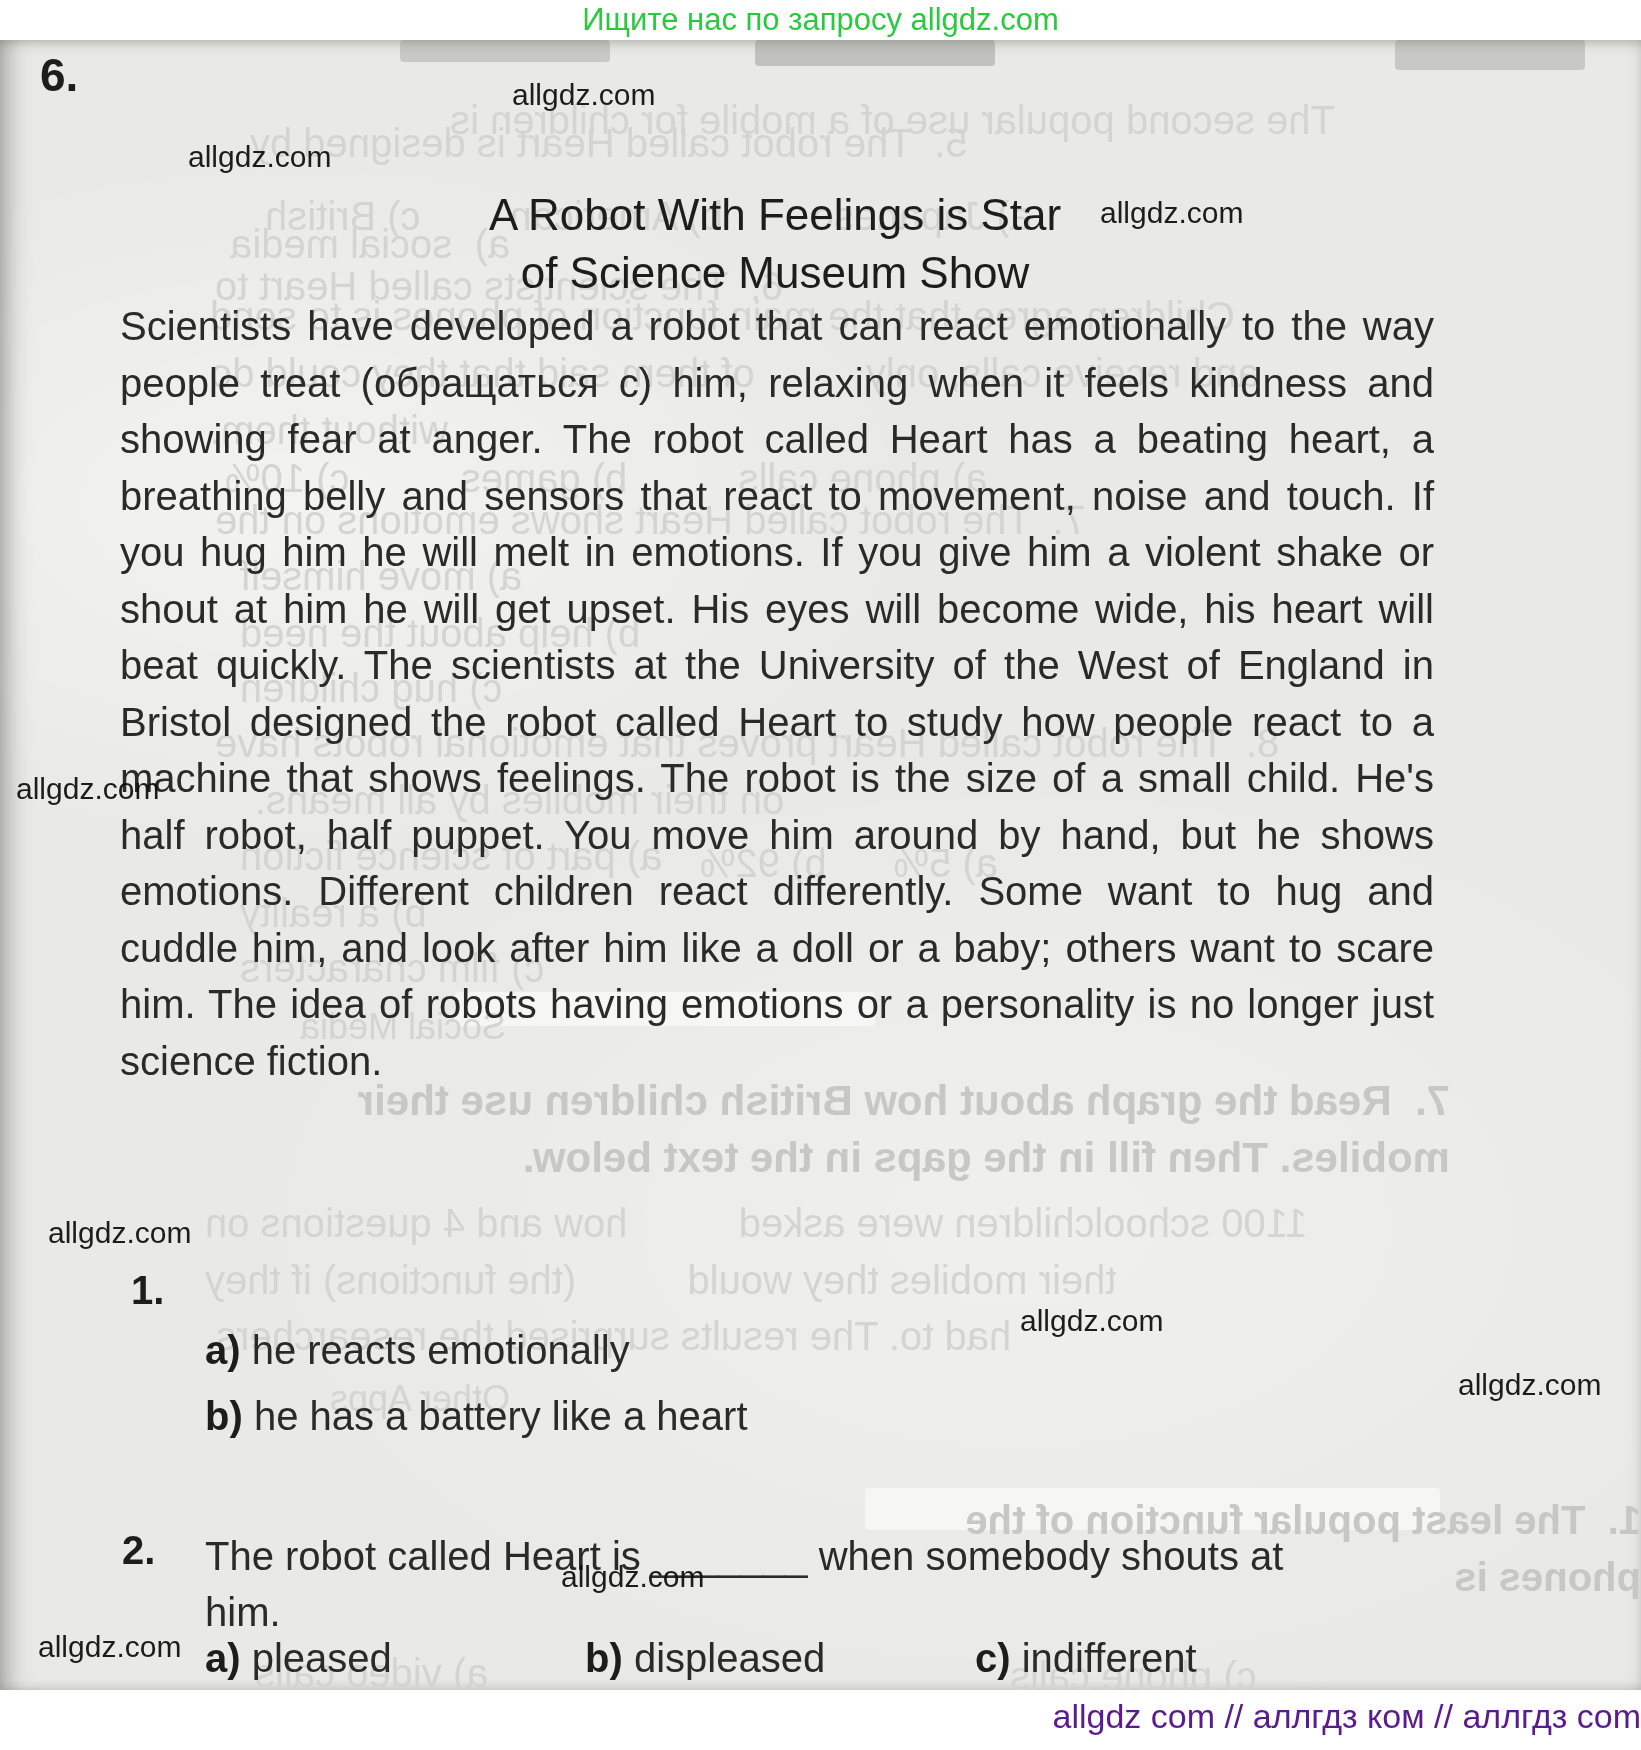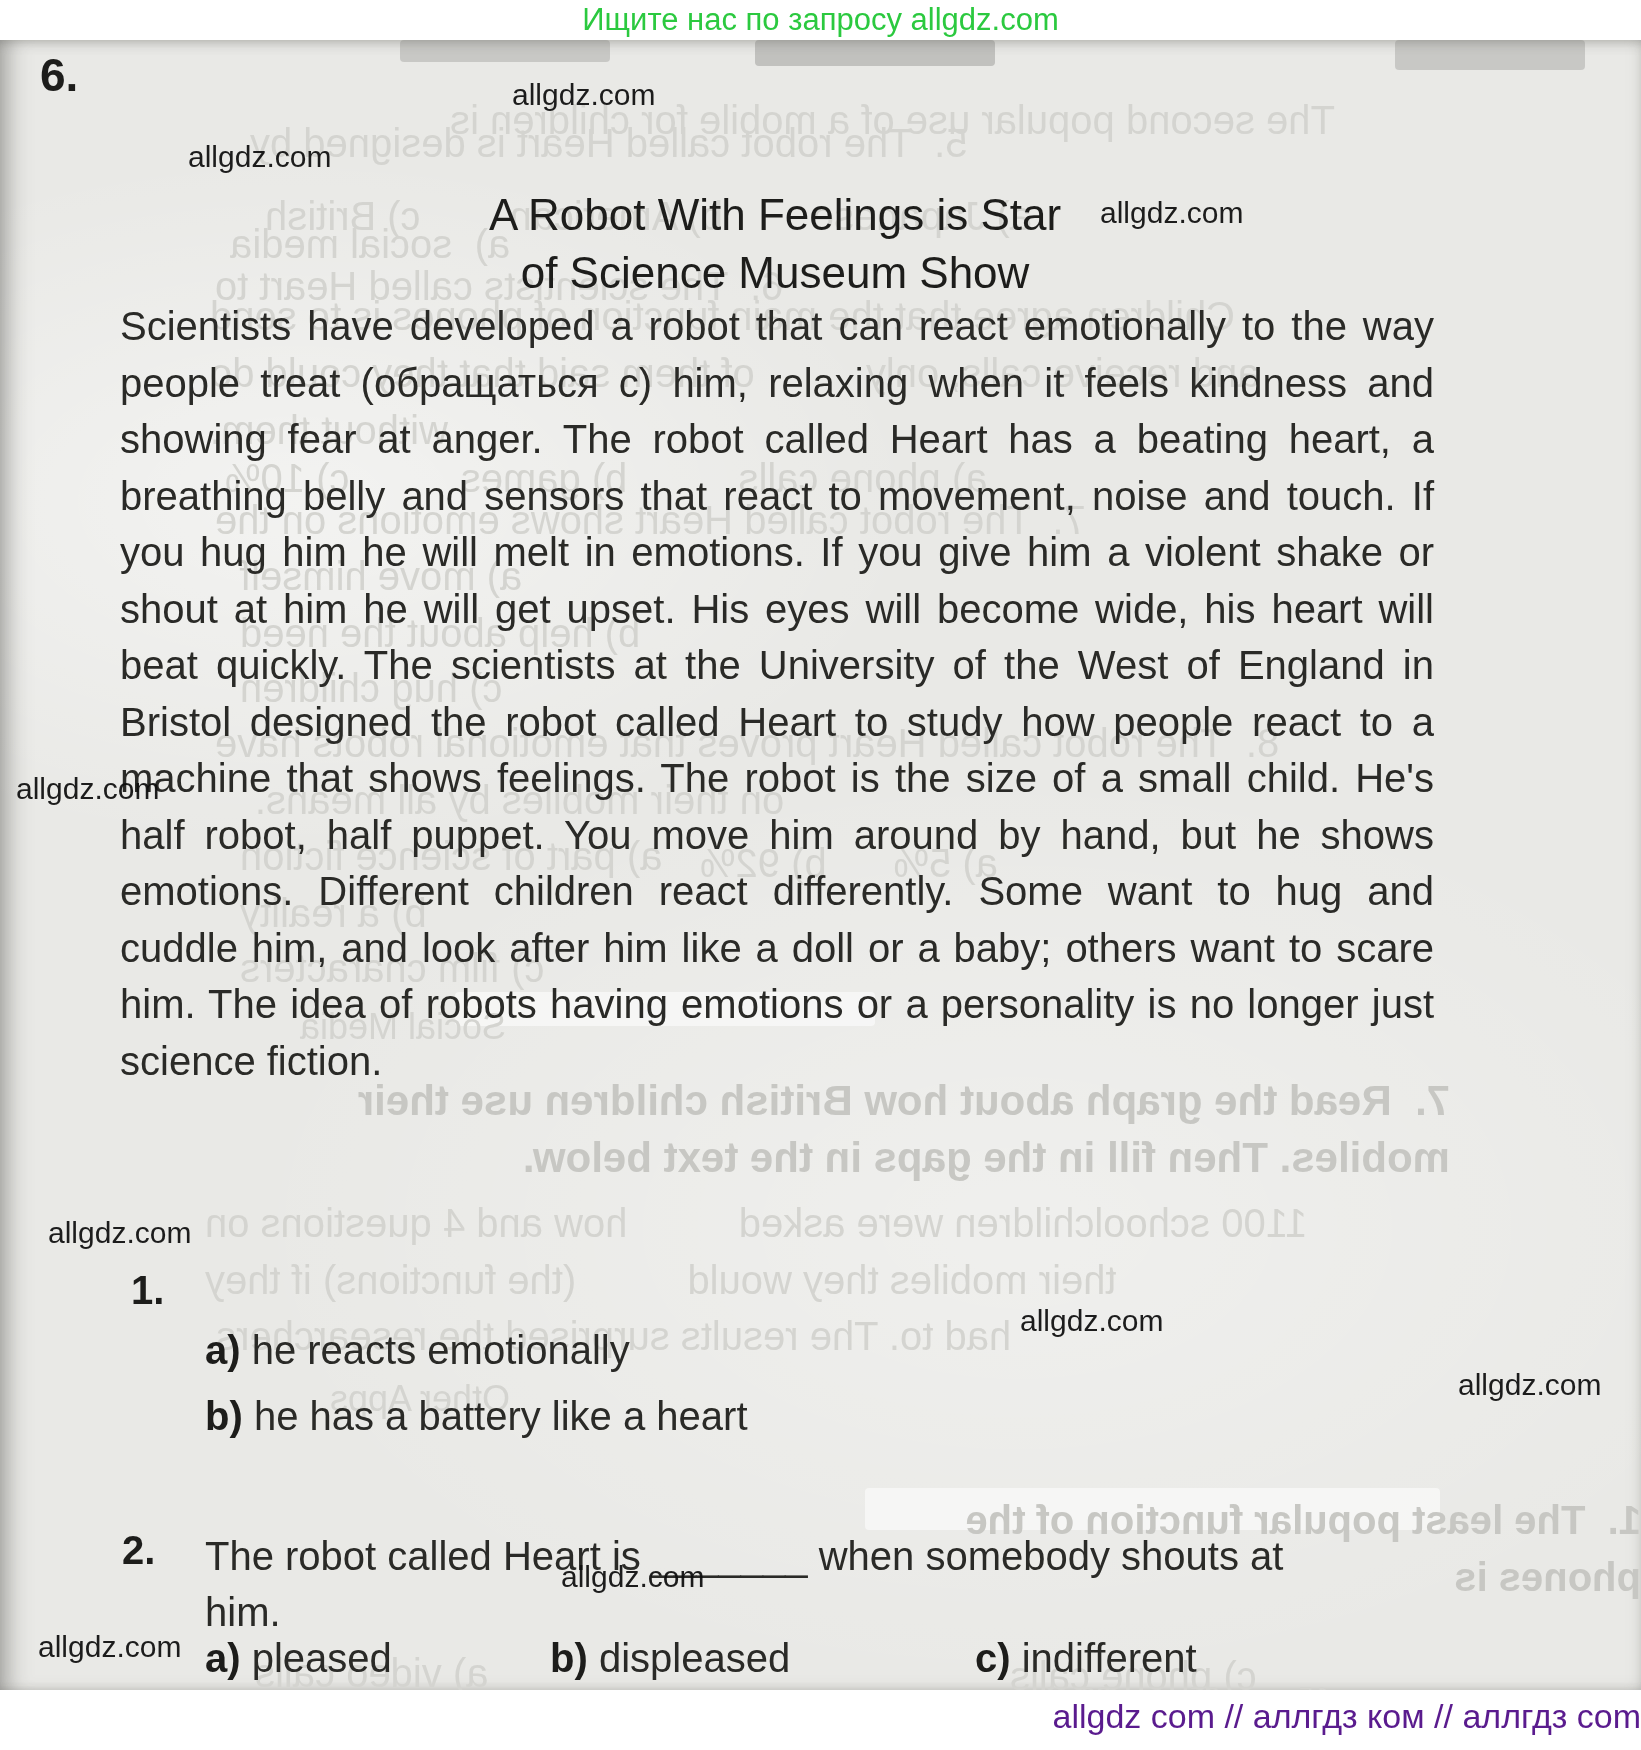--- a/index.html
+++ b/index.html
@@ -40,21 +40,21 @@
   .q-text{font-size:40px;line-height:56px;color:#2a2a27}
   .q1-number{left:131px;top:1228px}
   .q1-text{left:205px;top:1228px;width:1280px}
   .q1-options{left:205px;top:1288px;width:1200px}
   .q1-options .option{height:66px;font-size:40px}
   .q2-number{left:122px;top:1488px}
   .q2-text{left:205px;top:1488px;width:1250px}
   .q2-options{left:205px;top:1596px;width:1380px;height:54px}
   .q2-options .option{position:absolute;top:0;font-size:40px}
   .q2-options .option:nth-child(1){left:0}
-  .q2-options .option:nth-child(2){left:345px}
+  .q2-options .option:nth-child(2){left:380px}
   .q2-options .option:nth-child(3){left:770px}
   .opt-letter{font-weight:bold;color:#1d1d1b}
   
   .watermark{position:absolute;font-size:30px;color:#0d0d0d;opacity:.93;white-space:nowrap}
   
   .bleed{
     position:absolute;transform:scaleX(-1);color:#d4d4d0;white-space:pre-wrap;
     font-size:40px;line-height:57px;
   }
   .bleed.bold{font-weight:bold;color:#c7c7c3}

